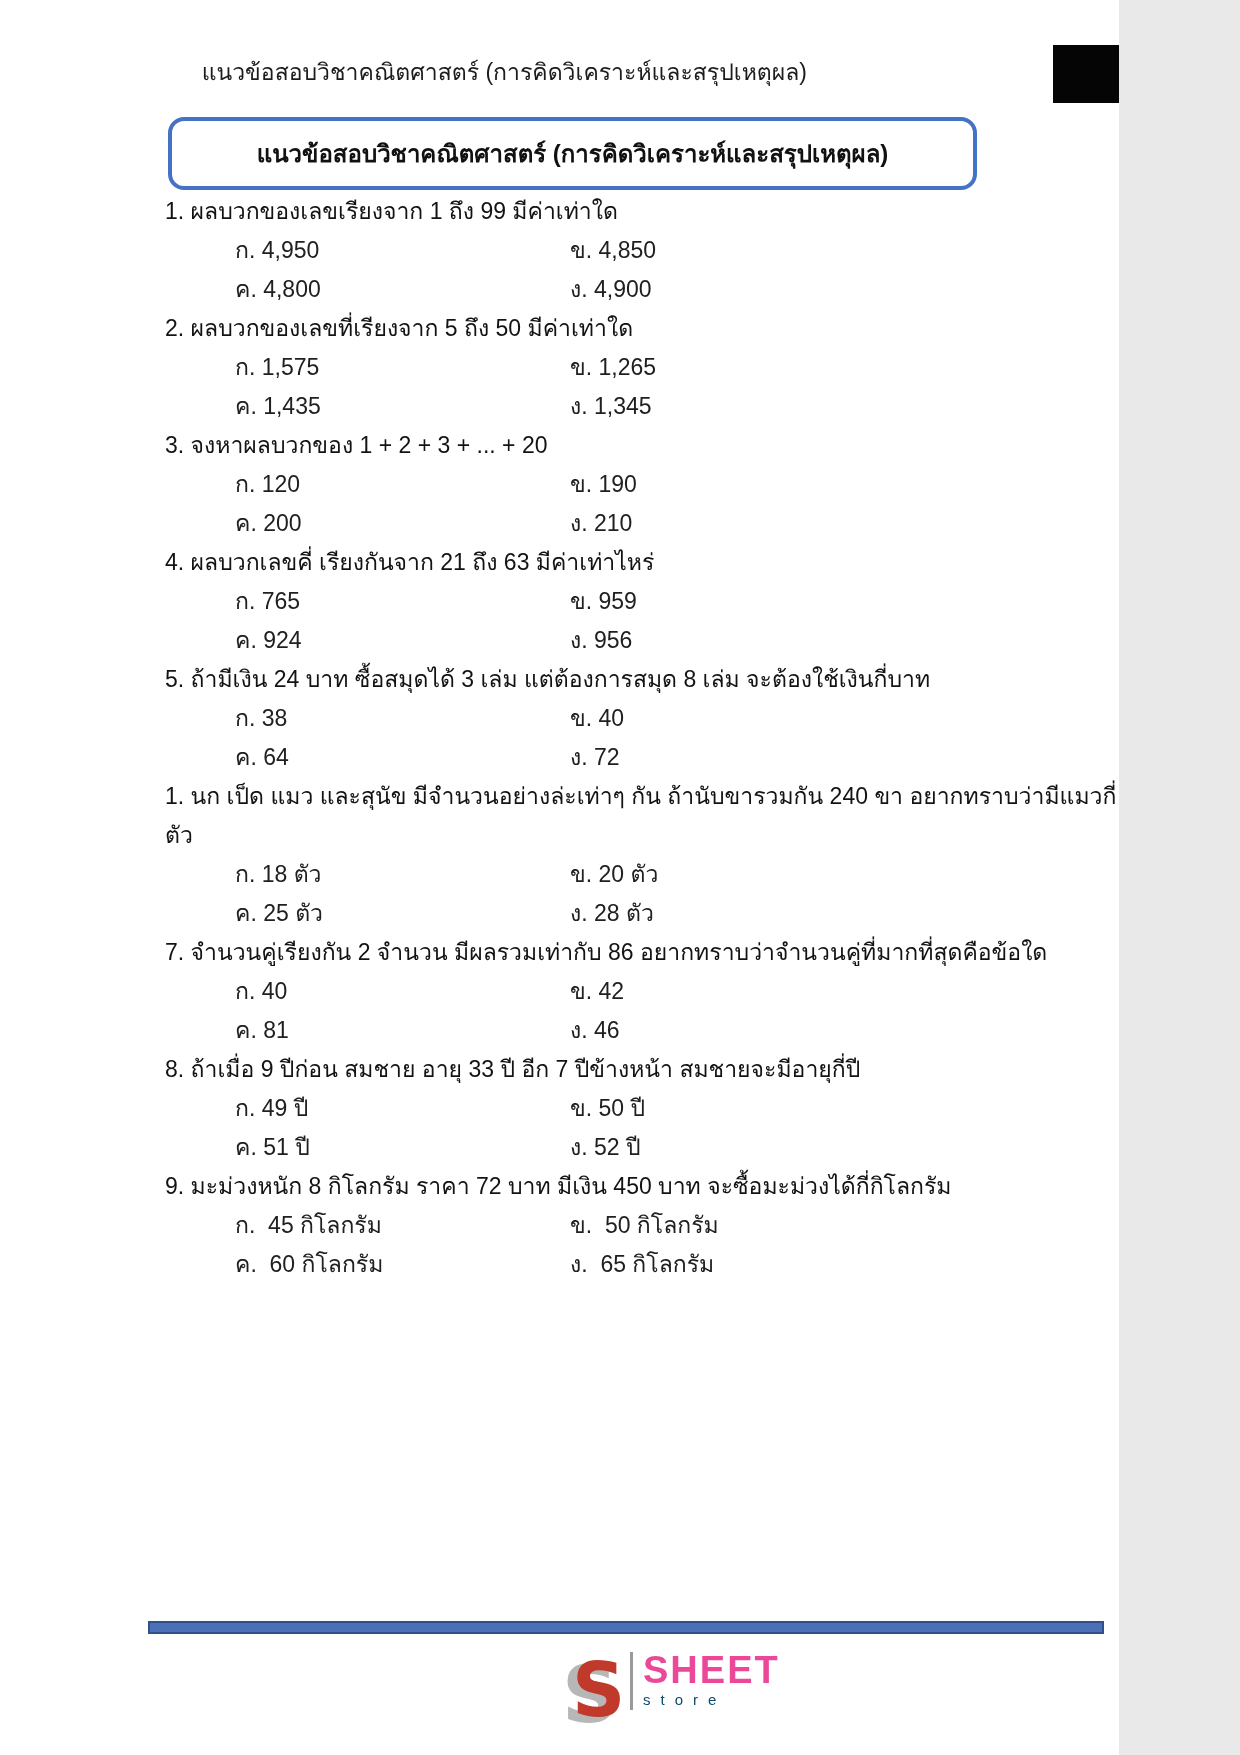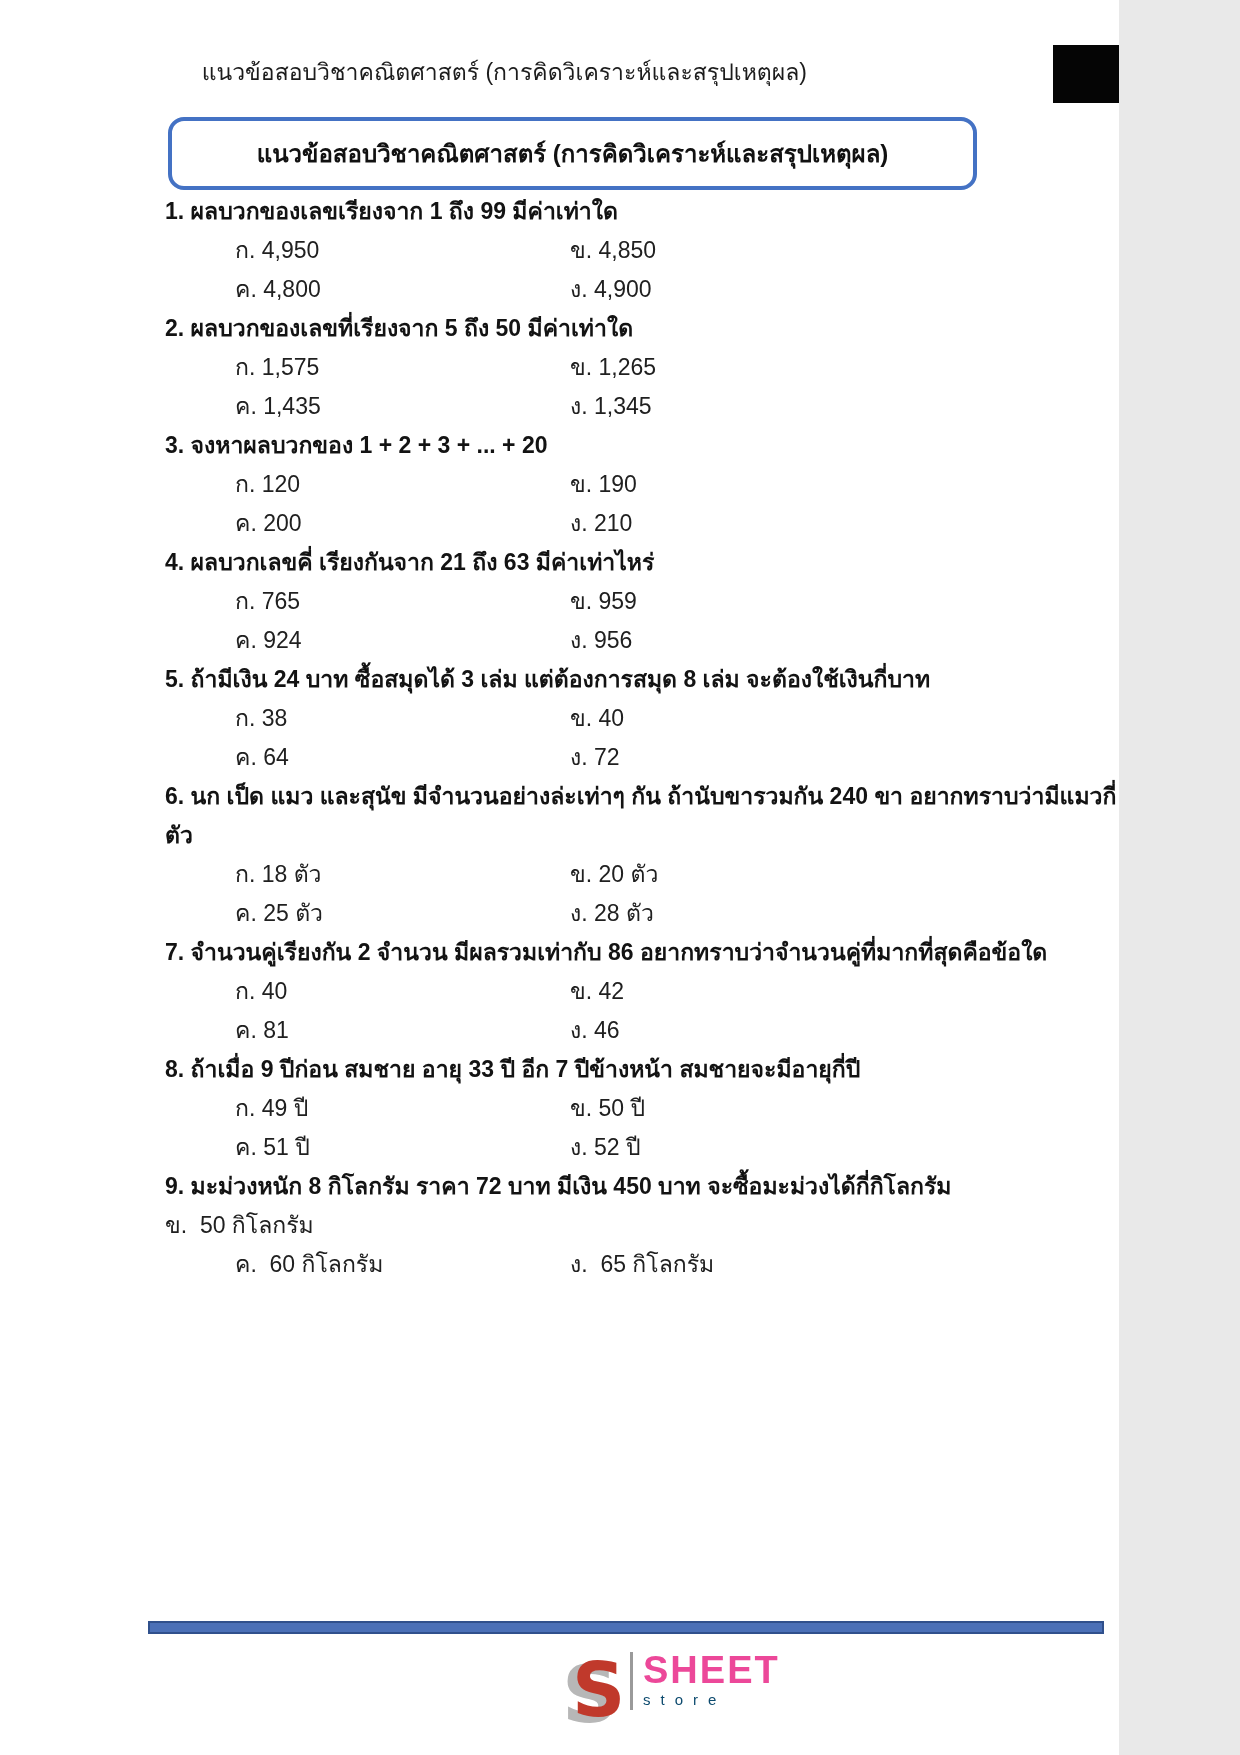--- a/index.html
+++ b/index.html
@@ -31,21 +31,21 @@
     background:#ffffff;
     display:flex;align-items:center;justify-content:center;
     font-size:24px;font-weight:bold;color:#111;
   }
   
   .questions{
     position:absolute;left:165px;top:192px;width:958px;
     font-size:23px;
   }
   .q-text{
-    font-weight:bold;line-height:39px;color:#131313;
+    font-weight:normal;line-height:39px;color:#131313;
   }
   .opt-row{display:flex;line-height:39px;}
   .opt{white-space:pre-wrap;color:#202020;}
   .opt.col1{margin-left:70px;width:335px;flex:none;}
   
   .footer-bar{
     position:absolute;left:148px;top:1621px;width:956px;height:13px;
     box-sizing:border-box;
     background:#4b70b7;border:2px solid #30508c;
   }
@@ -138,21 +138,21 @@
         <div class="opt col1">ก. 38</div>
         <div class="opt">ข. 40</div>
       </div>
       <div class="opt-row">
         <div class="opt col1">ค. 64</div>
         <div class="opt">ง. 72</div>
       </div>
     </div>
 
     <div class="question">
-      <div class="q-text">6. นก เป็ด แมว และสุนัข มีจำนวนอย่างล่ะเท่าๆ กัน ถ้านับขารวมกัน 240 ขา อยากทราบว่ามีแมวกี่ตัว</div>
+      <div class="q-text">1. นก เป็ด แมว และสุนัข มีจำนวนอย่างล่ะเท่าๆ กัน ถ้านับขารวมกัน 240 ขา อยากทราบว่ามีแมวกี่ตัว</div>
       <div class="opt-row">
         <div class="opt col1">ก. 18 ตัว</div>
         <div class="opt">ข. 20 ตัว</div>
       </div>
       <div class="opt-row">
         <div class="opt col1">ค. 25 ตัว</div>
         <div class="opt">ง. 28 ตัว</div>
       </div>
     </div>
 
@@ -176,20 +176,21 @@
       </div>
       <div class="opt-row">
         <div class="opt col1">ค. 51 ปี</div>
         <div class="opt">ง. 52 ปี</div>
       </div>
     </div>
 
     <div class="question">
       <div class="q-text">9. มะม่วงหนัก 8 กิโลกรัม ราคา 72 บาท มีเงิน 450 บาท จะซื้อมะม่วงได้กี่กิโลกรัม</div>
       <div class="opt-row">
+        <div class="opt col1">ก.  45 กิโลกรัม</div>
         <div class="opt">ข.  50 กิโลกรัม</div>
       </div>
       <div class="opt-row">
         <div class="opt col1">ค.  60 กิโลกรัม</div>
         <div class="opt">ง.  65 กิโลกรัม</div>
       </div>
     </div>
 
   </div>
 

